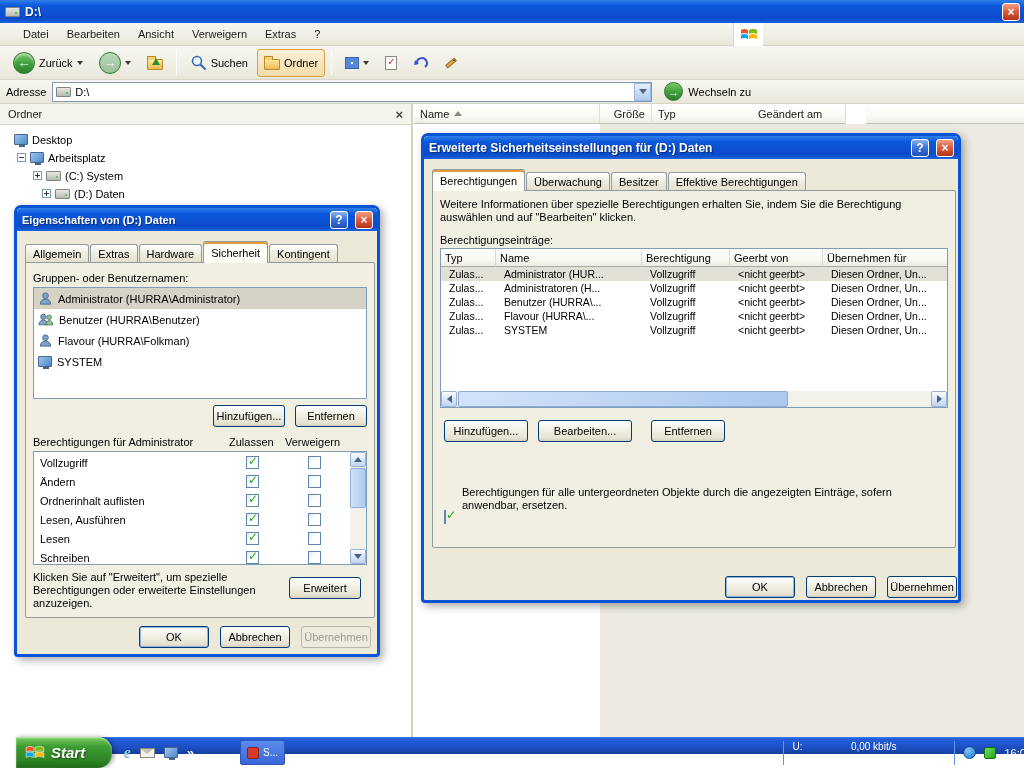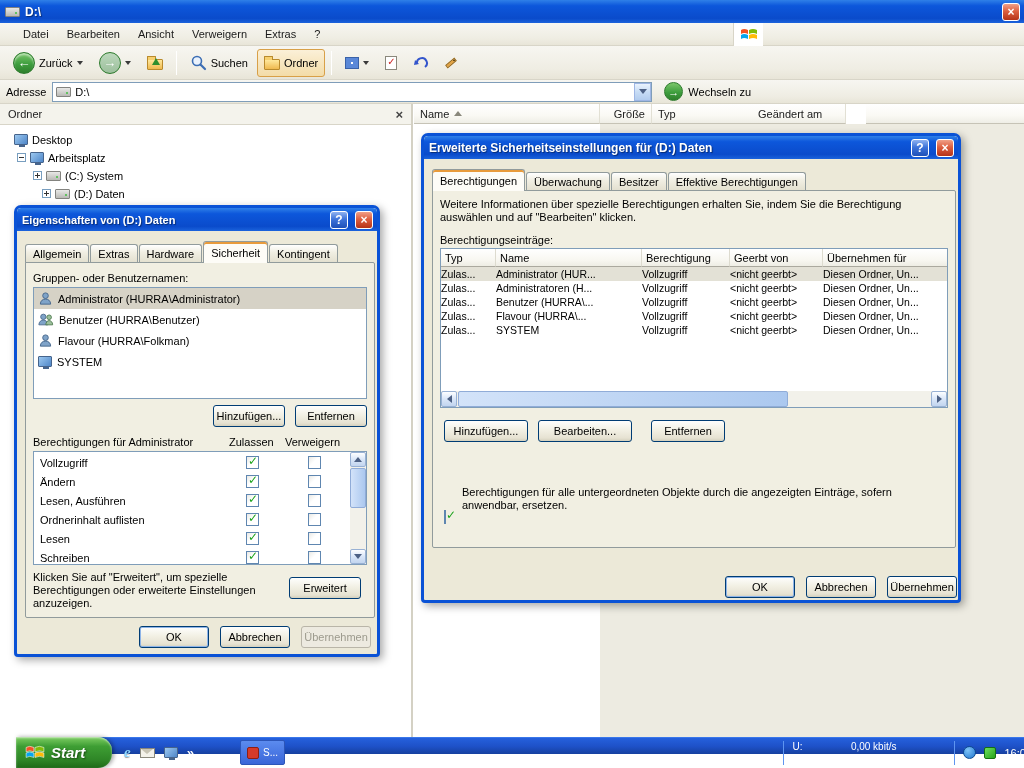--- a/index.html
+++ b/index.html
@@ -82,21 +82,21 @@
   .tabs{position:absolute;display:flex;align-items:flex-end;left:8px;height:22px}
   .tab{height:18px;padding:9px 7px;display:flex;align-items:center;background:linear-gradient(180deg,#FFFFFF,#F1EFE3 40%,#E2DFCE);
        border:1px solid #919B9C;border-bottom:none;border-radius:3px 3px 0 0;margin-right:1px;white-space:nowrap}
   .tab.active{height:22px;background:#FDFCF7;box-shadow:inset 0 2px 0 #E89B3C;position:relative;z-index:2}
   .panel{position:absolute;border:1px solid #919B9C;background:#F1EFE2;border-radius:0 2px 2px 2px}
 
   .lv-th{display:flex;height:18px}
   .lv-th > div{display:flex;align-items:center;padding:0 4px;background:linear-gradient(180deg,#FFFFFF,#F8F7F1 65%,#EEEDE4);
                border-right:1px solid #DDDBCF;border-bottom:1px solid #ABA99F;white-space:nowrap;overflow:hidden}
   .lv-row{display:flex;height:14px;align-items:center;font-size:10.5px}
-  .lv-row > div{padding:0 0;white-space:nowrap;overflow:hidden}
+  .lv-row > div{padding:0 8px;white-space:nowrap;overflow:hidden}
   .lv-row.sel{background:#E3E1D6}
 
   .sb-btn{background:linear-gradient(180deg,#FDFEFF,#D9E6F8 50%,#C2D5EF);border:1px solid #98B1D4;border-radius:2px;
           display:flex;align-items:center;justify-content:center}
   .sb-thumb{background:linear-gradient(90deg,#D3E3F9,#ABC8EF);border:1px solid #90ACD8;border-radius:2px}
   .sb-track{background:#F2F1EA}
 
   
   .drive-ico{width:15px;height:10px;background:linear-gradient(180deg,#E8E8E6,#B9B9B5);border:1px solid #83837F;border-radius:1px;position:relative;flex:0 0 auto}
   .drive-ico::after{content:"";position:absolute;right:2px;bottom:2px;width:2px;height:2px;background:#3FBF3F;border-radius:50%}
@@ -329,26 +329,26 @@
         <span style="position:absolute;left:6px;top:2px">Vollzugriff</span>
         <span class="chk checked" style="position:absolute;left:212px;top:1px"></span>
         <span class="chk" style="position:absolute;left:274px;top:1px"></span>
       </div>
       <div style="position:relative;height:19px">
         <span style="position:absolute;left:6px;top:2px">Ändern</span>
         <span class="chk checked" style="position:absolute;left:212px;top:1px"></span>
         <span class="chk" style="position:absolute;left:274px;top:1px"></span>
       </div>
       <div style="position:relative;height:19px">
-        <span style="position:absolute;left:6px;top:2px">Lesen, Ausführen</span>
+        <span style="position:absolute;left:6px;top:2px">Ordnerinhalt auflisten</span>
         <span class="chk checked" style="position:absolute;left:212px;top:1px"></span>
         <span class="chk" style="position:absolute;left:274px;top:1px"></span>
       </div>
       <div style="position:relative;height:19px">
-        <span style="position:absolute;left:6px;top:2px">Ordnerinhalt auflisten</span>
+        <span style="position:absolute;left:6px;top:2px">Lesen, Ausführen</span>
         <span class="chk checked" style="position:absolute;left:212px;top:1px"></span>
         <span class="chk" style="position:absolute;left:274px;top:1px"></span>
       </div>
       <div style="position:relative;height:19px">
         <span style="position:absolute;left:6px;top:2px">Lesen</span>
         <span class="chk checked" style="position:absolute;left:212px;top:1px"></span>
         <span class="chk" style="position:absolute;left:274px;top:1px"></span>
       </div>
       <div style="position:relative;height:19px">
         <span style="position:absolute;left:6px;top:2px">Schreiben</span>

